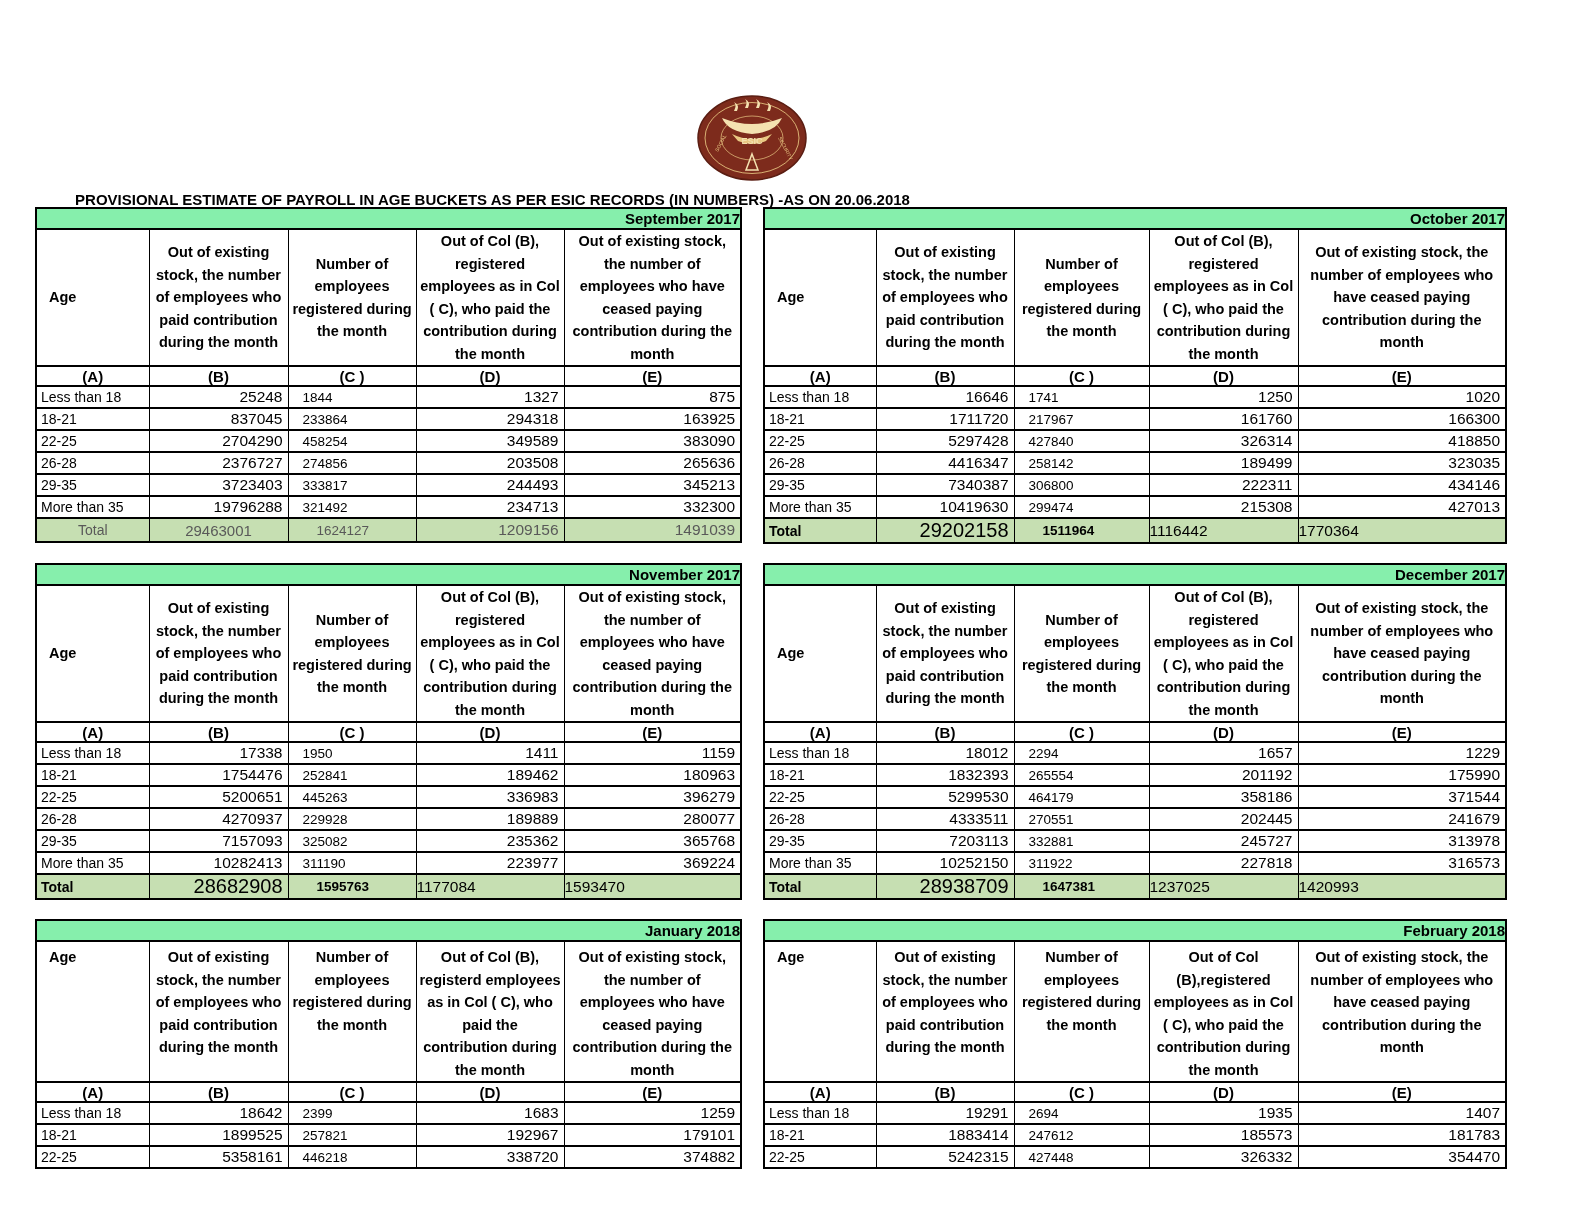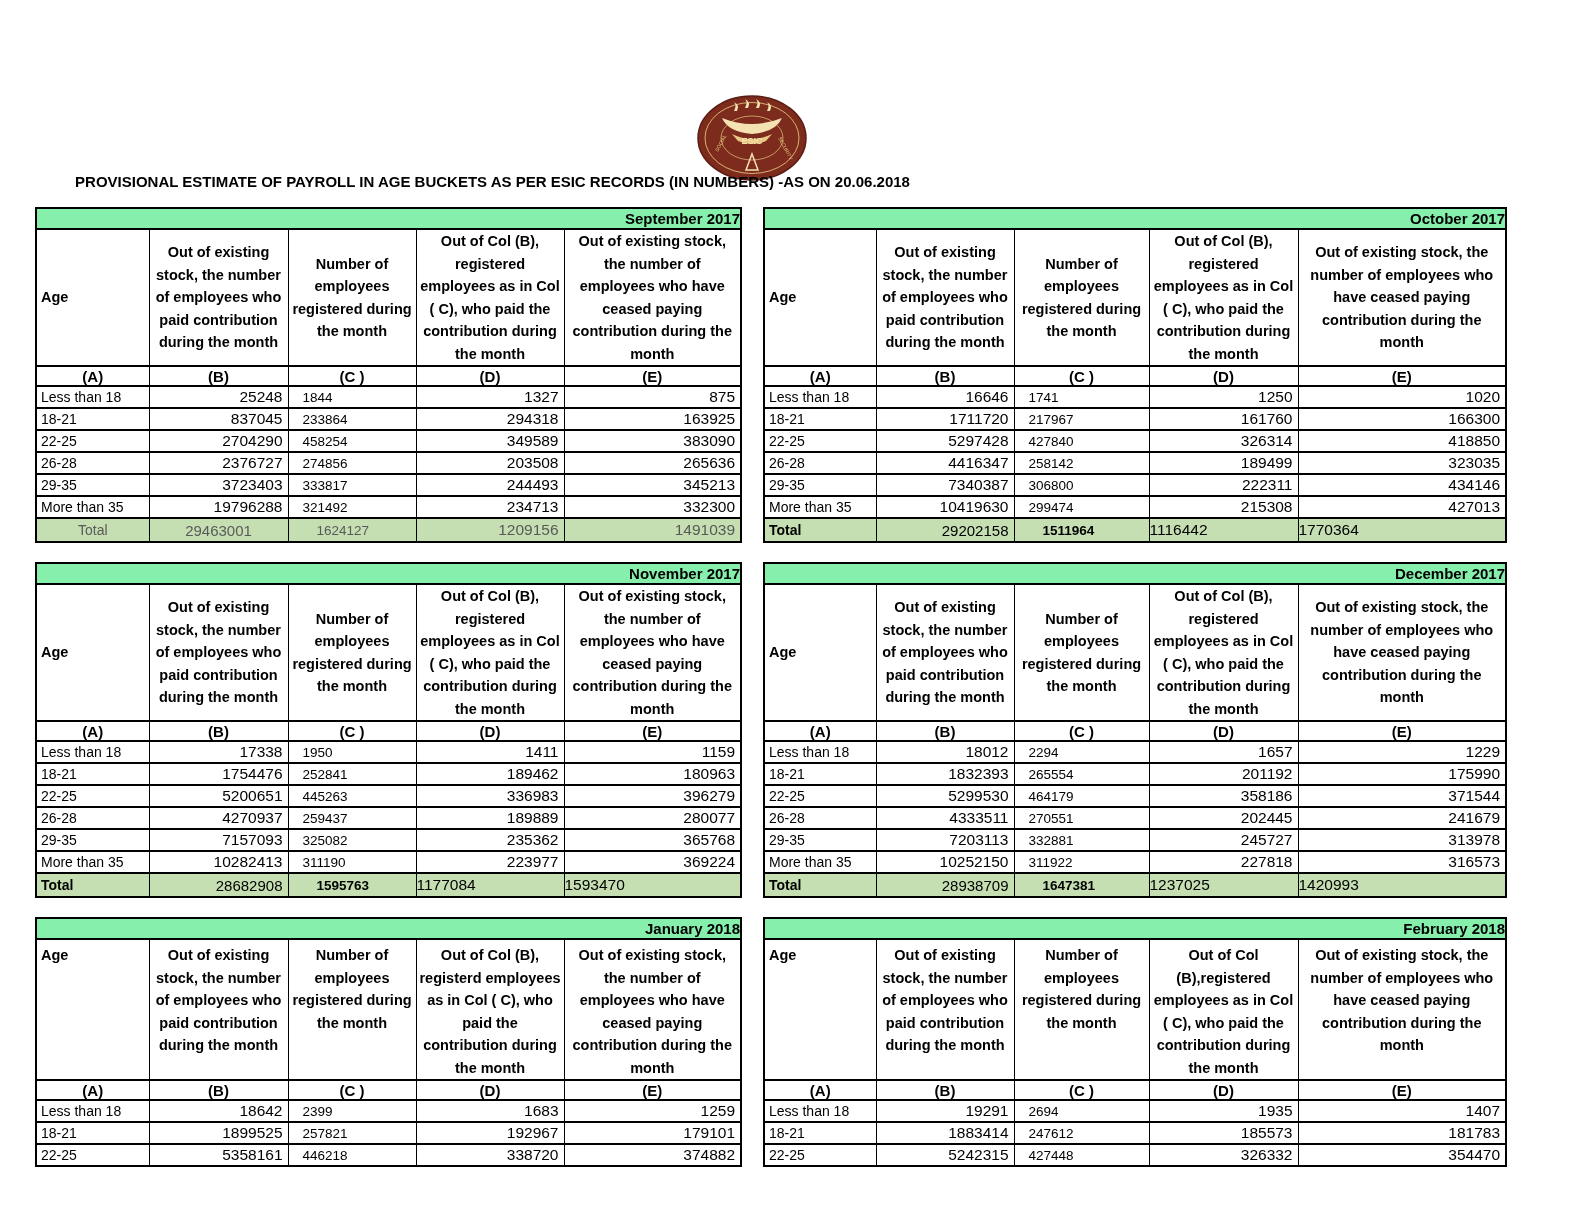--- a/index.html
+++ b/index.html
@@ -3,21 +3,21 @@
 <meta charset="utf-8">
 <style>
   html,body{margin:0;padding:0;}
   body{
     width:1584px;height:1224px;background:#ffffff;position:relative;
     font-family:"Liberation Sans", sans-serif;color:#000;
     -webkit-font-smoothing:antialiased;
   }
   .logo-wrap{position:absolute;left:696px;top:94px;width:112px;height:88px;}
   .page-title{
-    position:absolute;left:0;top:173px;width:985px;text-align:center;
+    position:absolute;left:0;top:191px;width:985px;text-align:center;
     font-size:15px;font-weight:bold;letter-spacing:0px;white-space:nowrap;
   }
   .tables-grid{
     position:absolute;left:35px;top:207px;
     display:grid;grid-template-columns:705px 742px;column-gap:23px;row-gap:19px;
     align-items:start;
   }
   table.month-table{
     border-collapse:collapse;table-layout:fixed;
     border:2.5px solid #000;
@@ -29,34 +29,34 @@
     padding:0;box-sizing:border-box;overflow:hidden;
   }
   th.month{
     background:#86efac;height:21px;font-size:15px;font-weight:bold;text-align:right;
   }
   tr.colhead th{
     background:#fff;height:116px;font-size:14.5px;font-weight:bold;text-align:center;
     vertical-align:middle;line-height:22.5px;padding:0 2px;
   }
   table.tall-header tr.colhead th{height:128px;vertical-align:top;padding-top:4px;}
-  tr.colhead th.age-h{text-align:left;padding-left:4px;vertical-align:middle;}
+  tr.colhead th.age-h{text-align:left;padding-left:12px;vertical-align:middle;}
   tr.letters th{height:20px;font-size:15px;font-weight:bold;text-align:center;background:#fff;}
   tbody td{height:22px;font-size:15px;background:#fff;}
   td.age{text-align:left;padding-left:4px;font-size:14px;}
   td.num-b,td.num-d,td.num-e{text-align:right;padding-right:5px;font-size:15.5px;}
   td.num-c{text-align:left;padding-left:14px;font-size:13.5px;}
   tr.total-row td{background:#c6dfb2;height:24px;font-size:15px;}
   tr.muted td{color:#595959;}
   tr.muted td.tc0{text-align:center;font-size:14px;}
   tr.muted td.tc1{text-align:center;font-size:15px;}
   tr.muted td.tc2{text-align:left;padding-left:28px;font-size:13.5px;}
   tr.muted td.tc3,tr.muted td.tc4{text-align:right;padding-right:5px;font-size:15.5px;}
   tr.boldleft td.tc0{font-weight:bold;text-align:left;padding-left:4px;font-size:14px;}
-  tr.boldleft td.tc1{text-align:right;padding-right:5px;font-size:15px;margin-top:42px;}
+  tr.boldleft td.tc1{text-align:right;padding-right:5px;font-size:20px;margin-top:42px;}
   tr.boldleft td.tc2{font-weight:bold;text-align:left;padding-left:28px;font-size:13.5px;}
   tr.boldleft td.tc3,tr.boldleft td.tc4{text-align:left;padding-right:5px;font-size:15.5px;}
 </style>
 </head>
 <body>
 
 <div class="logo-wrap">
   <svg width="112" height="88" viewBox="0 0 112 88">
     <ellipse cx="56" cy="44" rx="54" ry="42" fill="#7d2b1c" stroke="#5a1d12" stroke-width="1.5"></ellipse>
     <ellipse cx="56" cy="44" rx="47" ry="35.5" fill="none" stroke="#e9c883" stroke-width="1" opacity="0.85"></ellipse>
@@ -290,21 +290,21 @@
         <tr>
           <td class="age">22-25</td>
           <td class="num-b">5200651</td>
           <td class="num-c">445263</td>
           <td class="num-d">336983</td>
           <td class="num-e">396279</td>
         </tr>
         <tr>
           <td class="age">26-28</td>
           <td class="num-b">4270937</td>
-          <td class="num-c">259437</td>
+          <td class="num-c">229928</td>
           <td class="num-d">189889</td>
           <td class="num-e">280077</td>
         </tr>
         <tr>
           <td class="age">29-35</td>
           <td class="num-b">7157093</td>
           <td class="num-c">325082</td>
           <td class="num-d">235362</td>
           <td class="num-e">365768</td>
         </tr>

